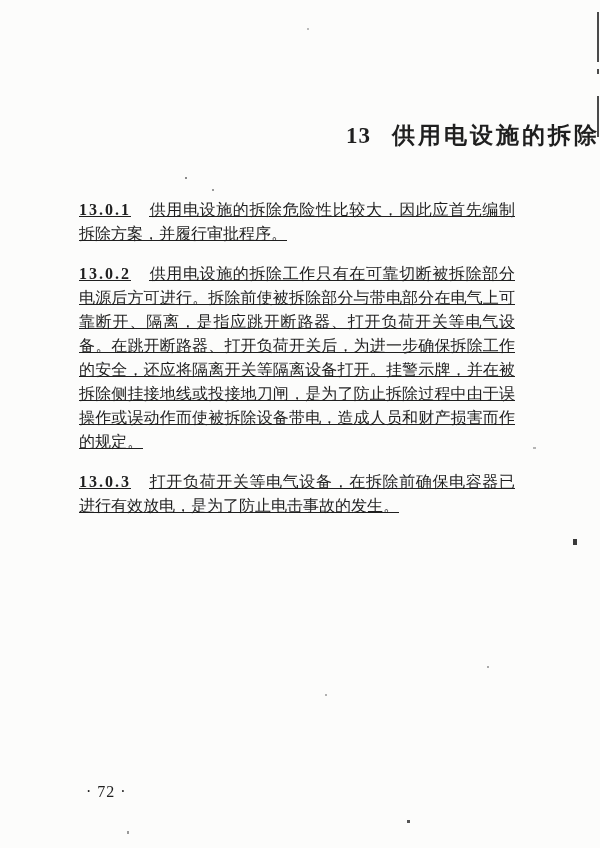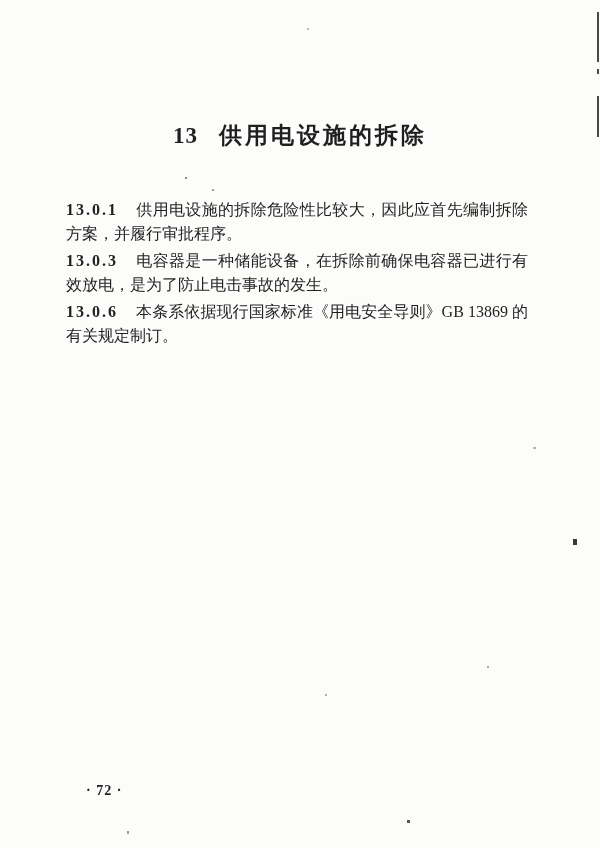--- a/index.html
+++ b/index.html
@@ -13,56 +13,57 @@
     height: 848px;
     margin: 0 auto;
     background: var(--paper, #fcfcfb);
     color: var(--ink, #1f1f1f);
     font-family: "Liberation Serif", "DejaVu Serif", serif;
     overflow: hidden;
   }
   .chapter-title {
     margin: 0;
     padding-top: 119px;
-    text-align: center;
+    text-align: right;
     font-size: 23px;
     font-weight: 700;
     line-height: 33px;
     letter-spacing: 0;
   }
   .chapter-number {
     margin-right: 21px;
     letter-spacing: 1px;
   }
   .chapter-text {
     letter-spacing: 3px;
   }
   .body-text {
     margin: 46px 0 0 63px;
     width: 468px;
     font-size: 16px;
     line-height: 24px;
     text-align: justify;
   }
   .clause {
-    margin: 3px;
+    margin: 16px;
     padding: 0;
+    text-decoration: underline;
   }
   .clause-num {
     font-weight: 700;
     letter-spacing: 2px;
     margin-right: 18px;
     white-space: nowrap;
   }
   .footer {
     position: absolute;
     left: 86px;
     top: 783px;
-    font-size: 14px;
-    font-weight: 700;
+    font-size: 16px;
+    font-weight: 400;
     letter-spacing: 1px;
   }
   .artifact {
     position: absolute;
     background: #4a4a4a;
     pointer-events: none;
   }
 </style>
 </head>
 <body>
@@ -70,26 +71,26 @@
 <div class="page">
 
   <h1 class="chapter-title">
     <span class="chapter-number">13</span><span class="chapter-text">供用电设施的拆除</span>
   </h1>
 
   <div class="body-text">
 
     <p class="clause"><span class="clause-num">13.0.1</span><span class="clause-body">供用电设施的拆除危险性比较大，因此应首先编制拆除方案，并履行审批程序。</span></p>
 
+    <p class="clause"><span class="clause-num">13.0.2</span><span class="clause-body">供用电设施的拆除工作只有在可靠切断被拆除部分电源后方可进行。拆除前使被拆除部分与带电部分在电气上可靠断开、隔离，是指应跳开断路器、打开负荷开关等电气设备。在跳开断路器、打开负荷开关后，为进一步确保拆除工作的安全，还应将隔离开关等隔离设备打开。挂警示牌，并在被拆除侧挂接地线或投接地刀闸，是为了防止拆除过程中由于误操作或误动作而使被拆除设备带电，造成人员和财产损害而作的规定。</span></p>
 
-    <p class="clause"><span class="clause-num">13.0.3</span><span class="clause-body">电容器是一种储能设备，在拆除前确保电容器已进行有效放电，是为了防止电击事故的发生。</span></p>
+    <p class="clause"><span class="clause-num">13.0.3</span><span class="clause-body">打开负荷开关等电气设备，在拆除前确保电容器已进行有效放电，是为了防止电击事故的发生。</span></p>
 
 
 
-    <p class="clause"><span class="clause-num">13.0.6</span><span class="clause-body">本条系依据现行国家标准《用电安全导则》GB 13869 的有关规定制订。</span></p>
 
 
   </div>
 
   <div class="footer">
     <span>· 72 ·</span>
   </div>
 
   <span class="artifact" style="left:597px; top:12px; width:2px; height:50px;"></span>
   <span class="artifact" style="left:597px; top:69px; width:2px; height:5px;"></span>

